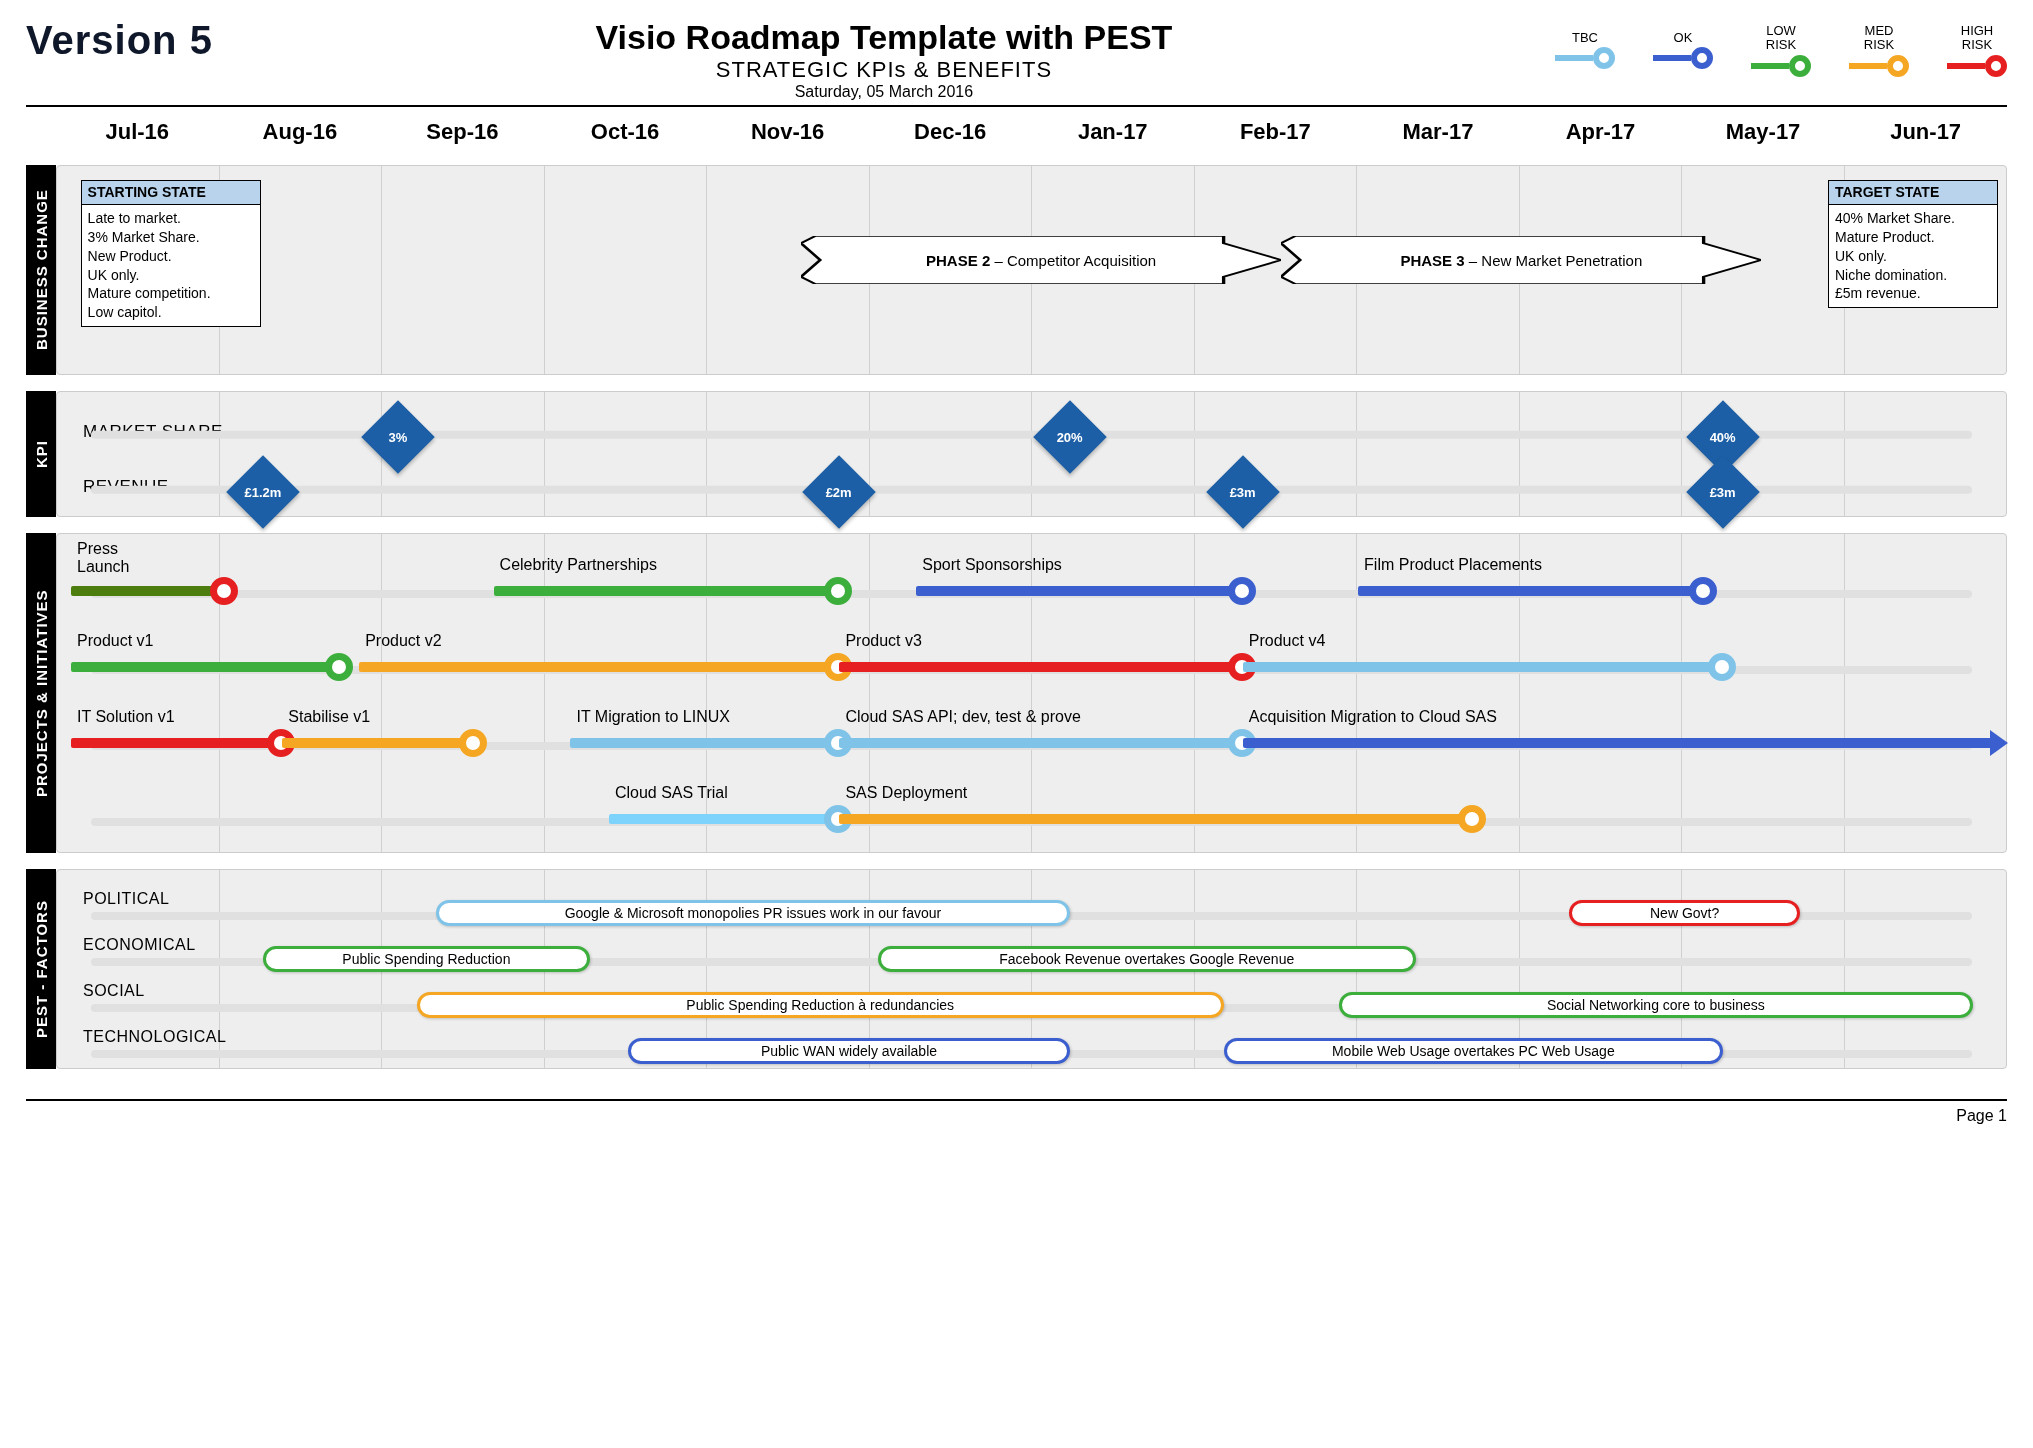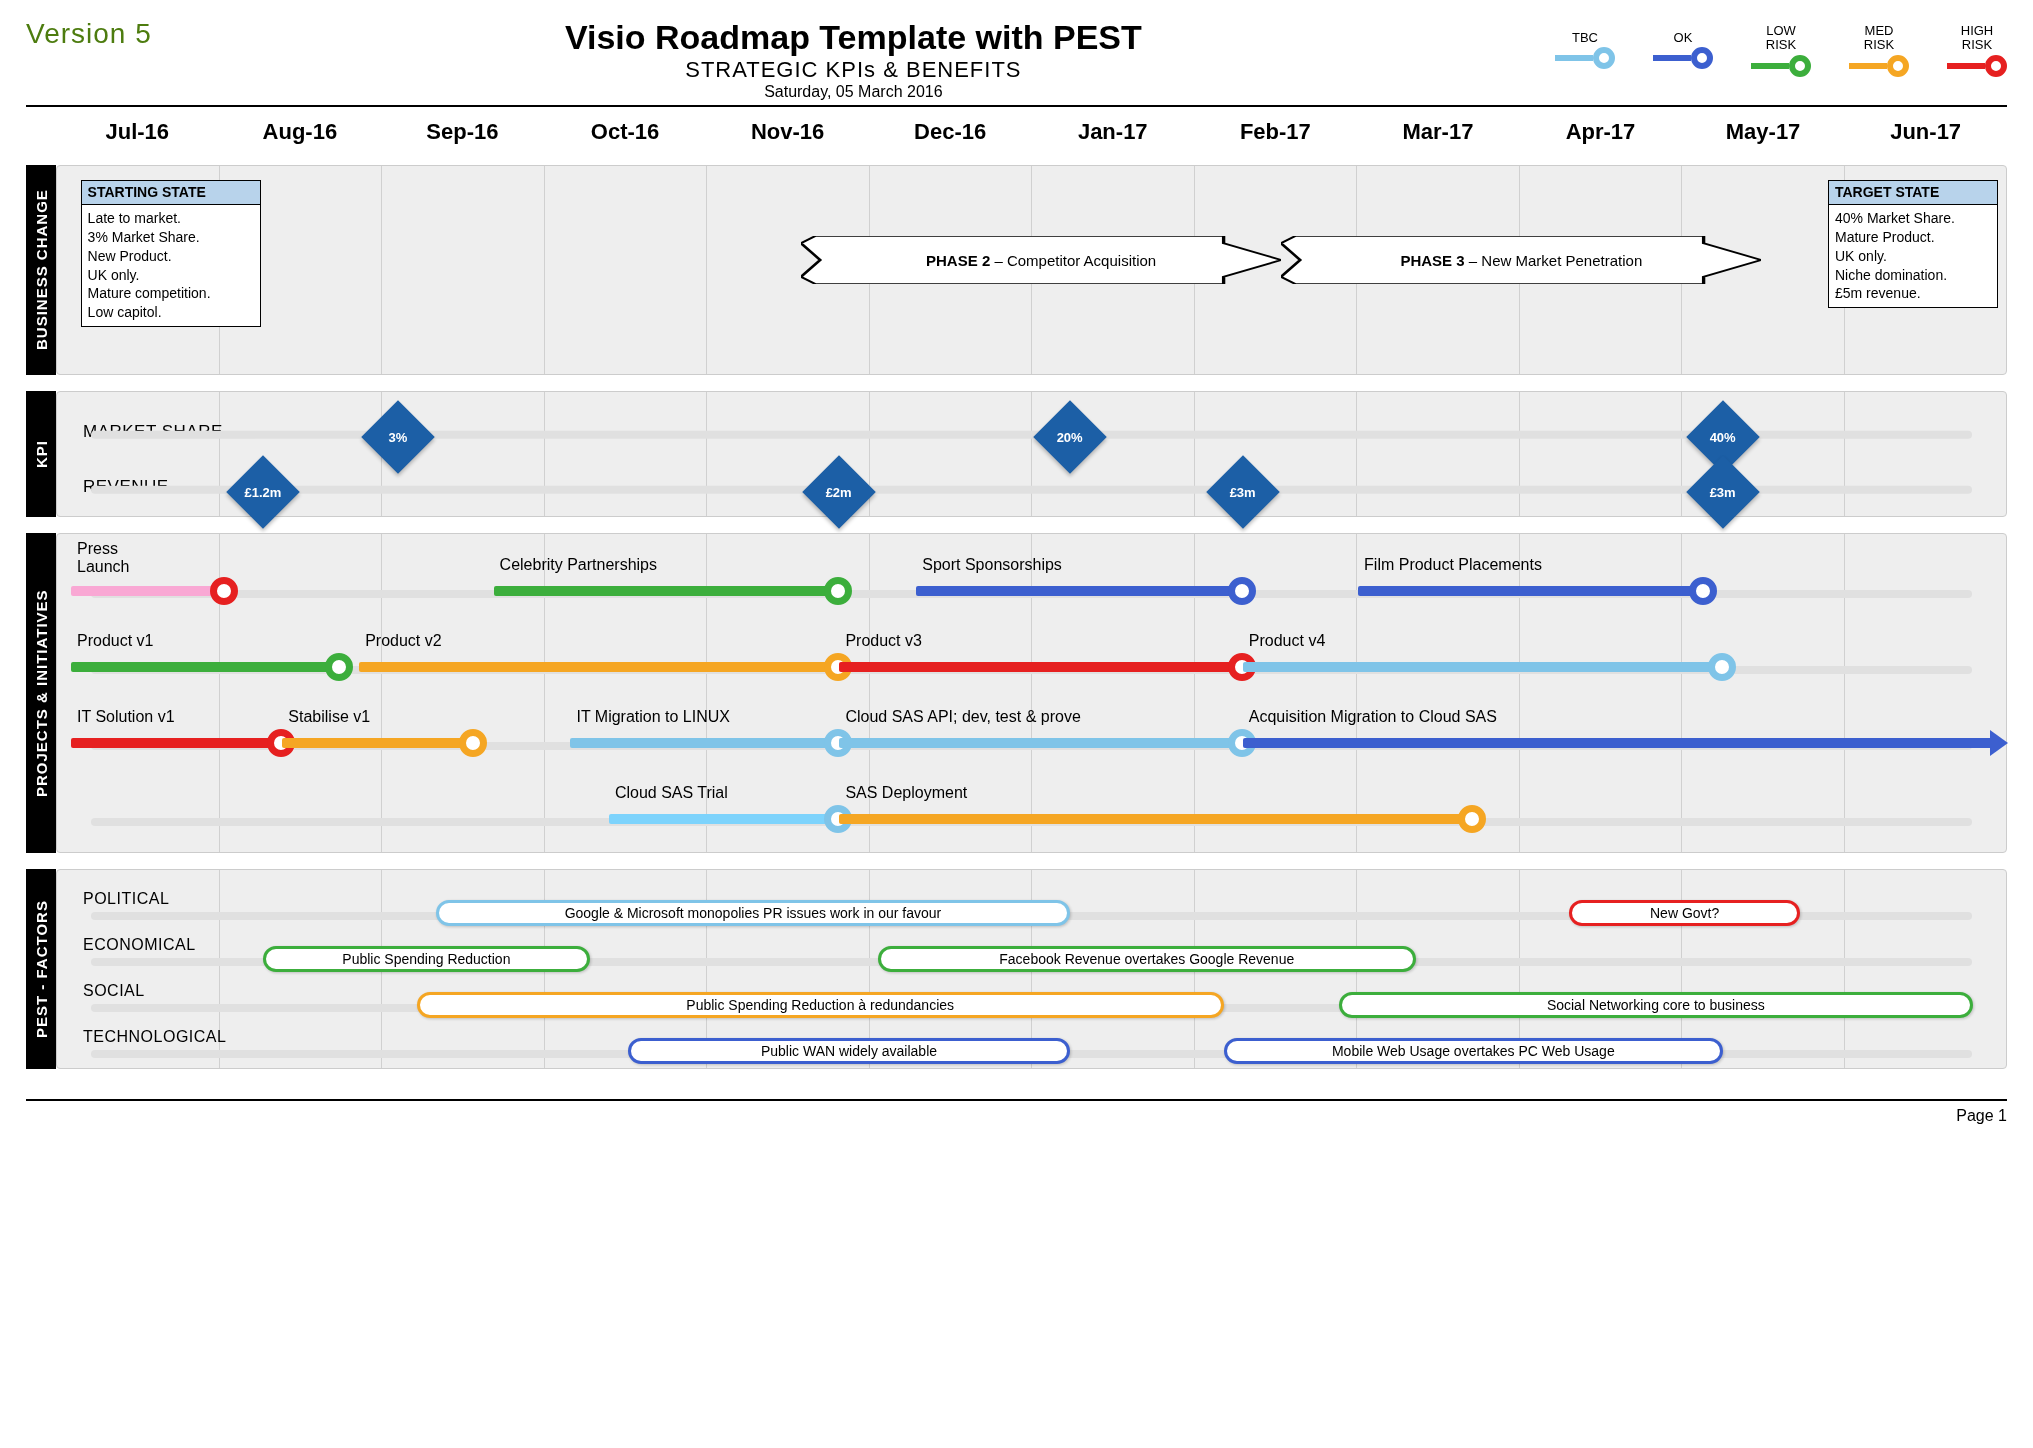--- a/index.html
+++ b/index.html
@@ -1,18 +1,18 @@
 <!DOCTYPE html>
 <html><head>
 <meta charset="utf-8">
 <style>
 *{box-sizing:border-box;margin:0;padding:0}
 body{font-family:Arial,Helvetica,sans-serif;background:#fff;padding:18px 26px;width:2033px}
 .header{display:flex;align-items:flex-start;justify-content:space-between;border-bottom:2px solid #000;padding-bottom:4px}
-.version{color:#4d7c0f;font-size:28px;font-weight:normal;letter-spacing:1px}
+.version{color:#0f172a;font-size:40px;font-weight:bold;letter-spacing:1px}
 .title-block{text-align:center;flex:1}
 .main-title{font-size:34px;font-weight:bold}
 .subtitle{font-size:22px;letter-spacing:1px}
 .date{font-size:16px}
 .legend{display:flex;gap:38px;align-items:center;padding-top:6px}
 .legend-item{display:flex;flex-direction:column;align-items:center;gap:2px;font-size:13px}
 .legend-label{white-space:pre;line-height:1.1;text-align:center}
 .lolli{display:flex;align-items:center}
 .lolli .bar{height:6px;width:38px;border-radius:0}
 .lolli .ring{width:22px;height:22px;border-radius:50%;background:#fff;border:6px solid}
@@ -229,21 +229,21 @@
           <div></div>
           <div></div>
           <div></div>
           <div></div>
           <div></div>
           <div></div>
         </div>
       <div id="proj-inner" class="lane-inner" style="height:100%">
           <div class="prow" style="position: absolute; left: 0px; right: 0px; top: 6px;">
             <div class="track"></div>
-            <div class="seg" style="left: 0%; width: 8%; background: #f9a8d4;">
+            <div class="seg" style="left: 0%; width: 8%; background: #4d7c0f;">
               <div class="stick-label" style="top: -46px;">Press<br>Launch</div>
               <div class="cap" style="border-color: rgb(230, 32, 32);"></div>
             </div>
             <div class="seg" style="left: 22%; width: 18%; background: rgb(60, 174, 60);">
               <div class="stick-label">Celebrity Partnerships</div>
               <div class="cap" style="border-color: rgb(60, 174, 60);"></div>
             </div>
             <div class="seg" style="left: 44%; width: 17%; background: rgb(60, 95, 207);">
               <div class="stick-label">Sport Sponsorships</div>
               <div class="cap" style="border-color: rgb(60, 95, 207);"></div>

